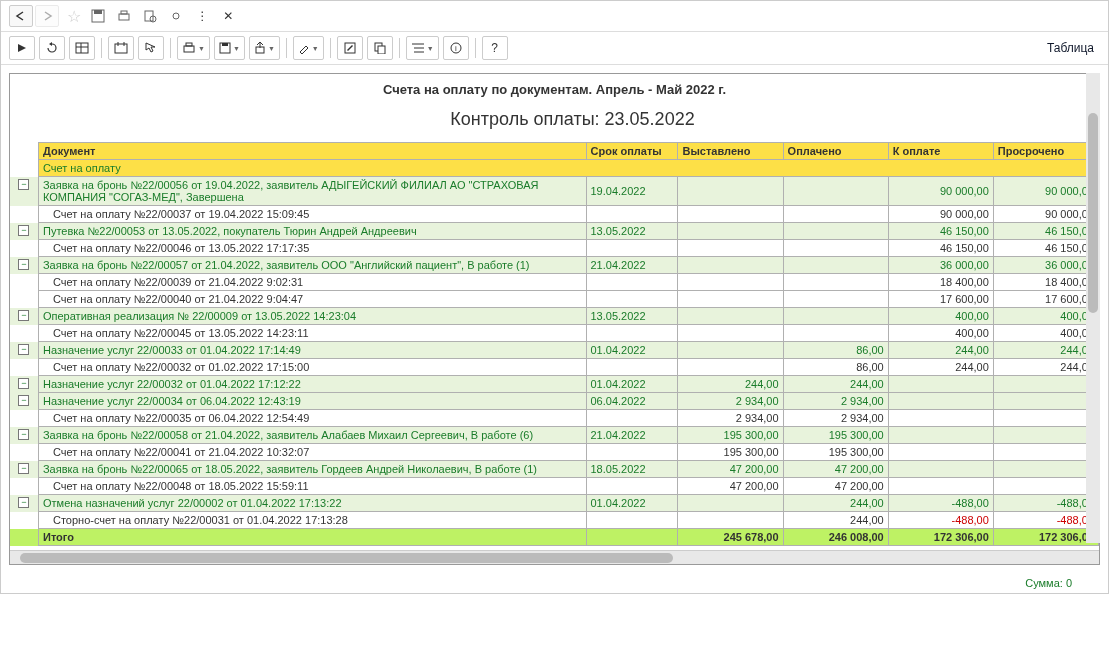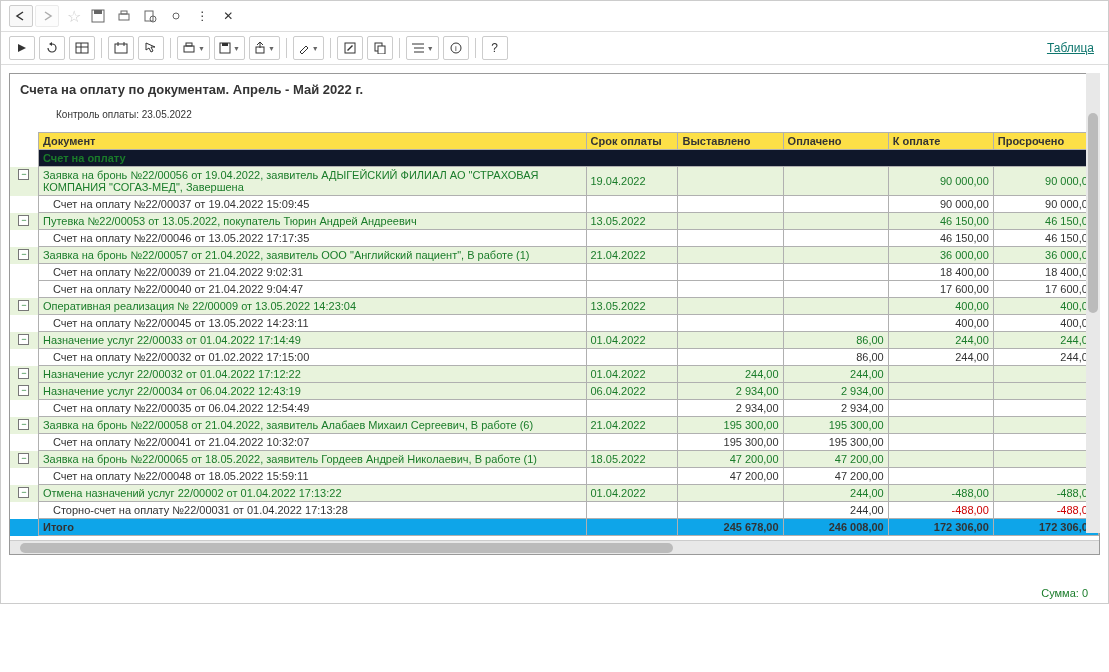--- a/index.html
+++ b/index.html
@@ -9,40 +9,40 @@
 .nav-btns { display: flex; gap: 2px; margin-right: 8px; }
 .icon-btn { width: 24px; height: 22px; border: 1px solid #ccc; background: #f8f8f8; display: flex; align-items: center; justify-content: center; cursor: pointer; border-radius: 2px; }
 .star-icon { margin-right: 6px; color: #ccc; font-size: 16px; }
 .title-text { font-size: 18px; font-weight: normal; flex: 1; }
 .title-actions { display: flex; gap: 4px; align-items: center; }
 .title-actions .icon-btn { border: none; background: transparent; width: 22px; }
 .toolbar { display: flex; align-items: center; gap: 4px; padding: 4px 8px; border-bottom: 1px solid #ddd; }
 .tb-sep { width: 1px; height: 20px; background: #ccc; margin: 0 2px; }
 .tb-btn { height: 24px; min-width: 26px; border: 1px solid #ccc; background: #fff; display: flex; align-items: center; justify-content: center; cursor: pointer; padding: 0 4px; gap: 2px; border-radius: 2px; }
 .dd-arrow { font-size: 7px; color: #666; }
-.link-right { margin-left: auto; color: #0f766e; text-decoration: underline; cursor: pointer; padding-right: 6px; text-align: center; }
+.link-right { margin-left: auto; color: #0f172a; cursor: pointer; padding-right: 6px; text-align: center; }
 .report-area { padding: 8px; position: relative; }
 .report-box { border: 1px solid #999; position: relative; overflow: auto; }
-.report-header { padding: 8px 10px; }
+.report-header { padding: 8px 10px; text-align: center; }
 .report-title { font-size: 13px; font-weight: bold; margin-bottom: 12px; }
-.report-sub { font-size: 10px; margin-bottom: 4px; margin-left: 36px; }
+.report-sub { font-size: 18px; margin-bottom: 4px; margin-left: 36px; }
 table.rpt { border-collapse: collapse; width: 100%; font-size: 11px; table-layout: fixed; }
 table.rpt th, table.rpt td { border: 1px solid #b0b0b0; padding: 2px 4px; height: 17px; }
 table.rpt th { background: #fde047; font-weight: bold; text-align: left; }
 .col-tree { width: 26px; border: none !important; background: #fff; text-align: center; vertical-align: top; padding: 0 !important; }
 .tree-box { width: 11px; height: 11px; border: 1px solid #777; display: inline-flex; align-items: center; justify-content: center; font-size: 9px; line-height: 9px; cursor: pointer; background: #fff; margin-top: 2px; }
 .grp-row td { background: #e8f3dc; color: #1a7c2a; }
 .child-row td.doc-cell { padding-left: 14px; }
 td.num { text-align: right; font-variant-numeric: tabular-nums; }
 .neg { color: #c00; }
-.total-row td { background: #0ea5e9; font-weight: bold; }
+.total-row td { background: #bef264; font-weight: bold; }
 .col-doc { width: 500px; }
 .col-date { width: 84px; }
 .col-n { width: 96px; }
-.status-bar { text-align: right; padding: 4px 20px; color: #1a7c2a; font-size: 11px; margin-top: 20px; }
+.status-bar { text-align: right; padding: 4px 36px; color: #1a7c2a; font-size: 11px; }
 .hscroll { height: 14px; background: #e8e8e8; border-top: 1px solid #ccc; position: relative; margin-top: 4px; }
 .hscroll .thumb { position: absolute; left: 10px; top: 2px; height: 10px; width: 60%; background: #bbb; border-radius: 5px; }
 .vscroll { position: absolute; right: 8px; top: 8px; bottom: 30px; width: 14px; background: #e8e8e8; }
 .vscroll .thumb { position: absolute; top: 40px; left: 2px; width: 10px; height: 200px; background: #bbb; border-radius: 5px; }
 svg { display: block; }
 </style>
 </head>
 <body>
 
 <div class="window">
@@ -204,21 +204,21 @@
             <th class="col-tree" style="border:none;background:#fff"></th>
             <th>Документ</th>
             <th>Срок оплаты</th>
             <th>Выставлено</th>
             <th>Оплачено</th>
             <th>К оплате</th>
             <th>Просрочено</th>
           </tr>
           <tr>
             <th class="col-tree" style="border:none;background:#fff"></th>
-            <th colspan="6" style="background:#0f172a;color:#1a7c2a;font-weight:bold">Счет на оплату</th>
+            <th colspan="6" style="background:#fde047;color:#1a7c2a;font-weight:normal">Счет на оплату</th>
           </tr>
         </thead>
         <tbody id="report-body">
             <tr class="grp-row">
               <td class="col-tree"><span class="tree-box">−</span></td>
               <td class="doc-cell">Заявка на бронь №22/00056 от 19.04.2022, заявитель АДЫГЕЙСКИЙ ФИЛИАЛ АО "СТРАХОВАЯ КОМПАНИЯ "СОГАЗ-МЕД", Завершена</td>
               <td>19.04.2022</td>
               <td class="num"></td>
               <td class="num"></td>
               <td class="num">90 000,00</td>

